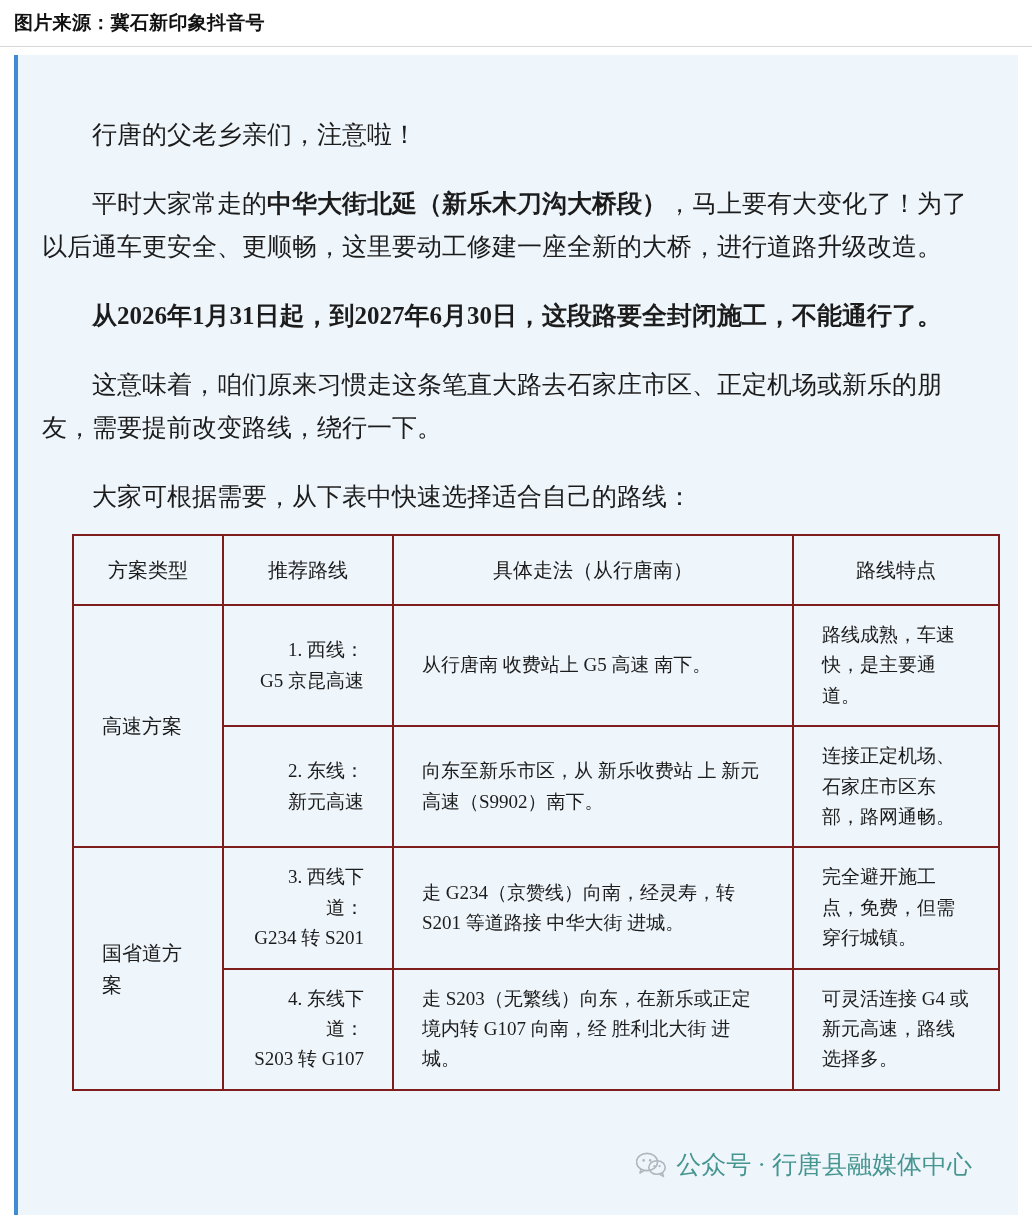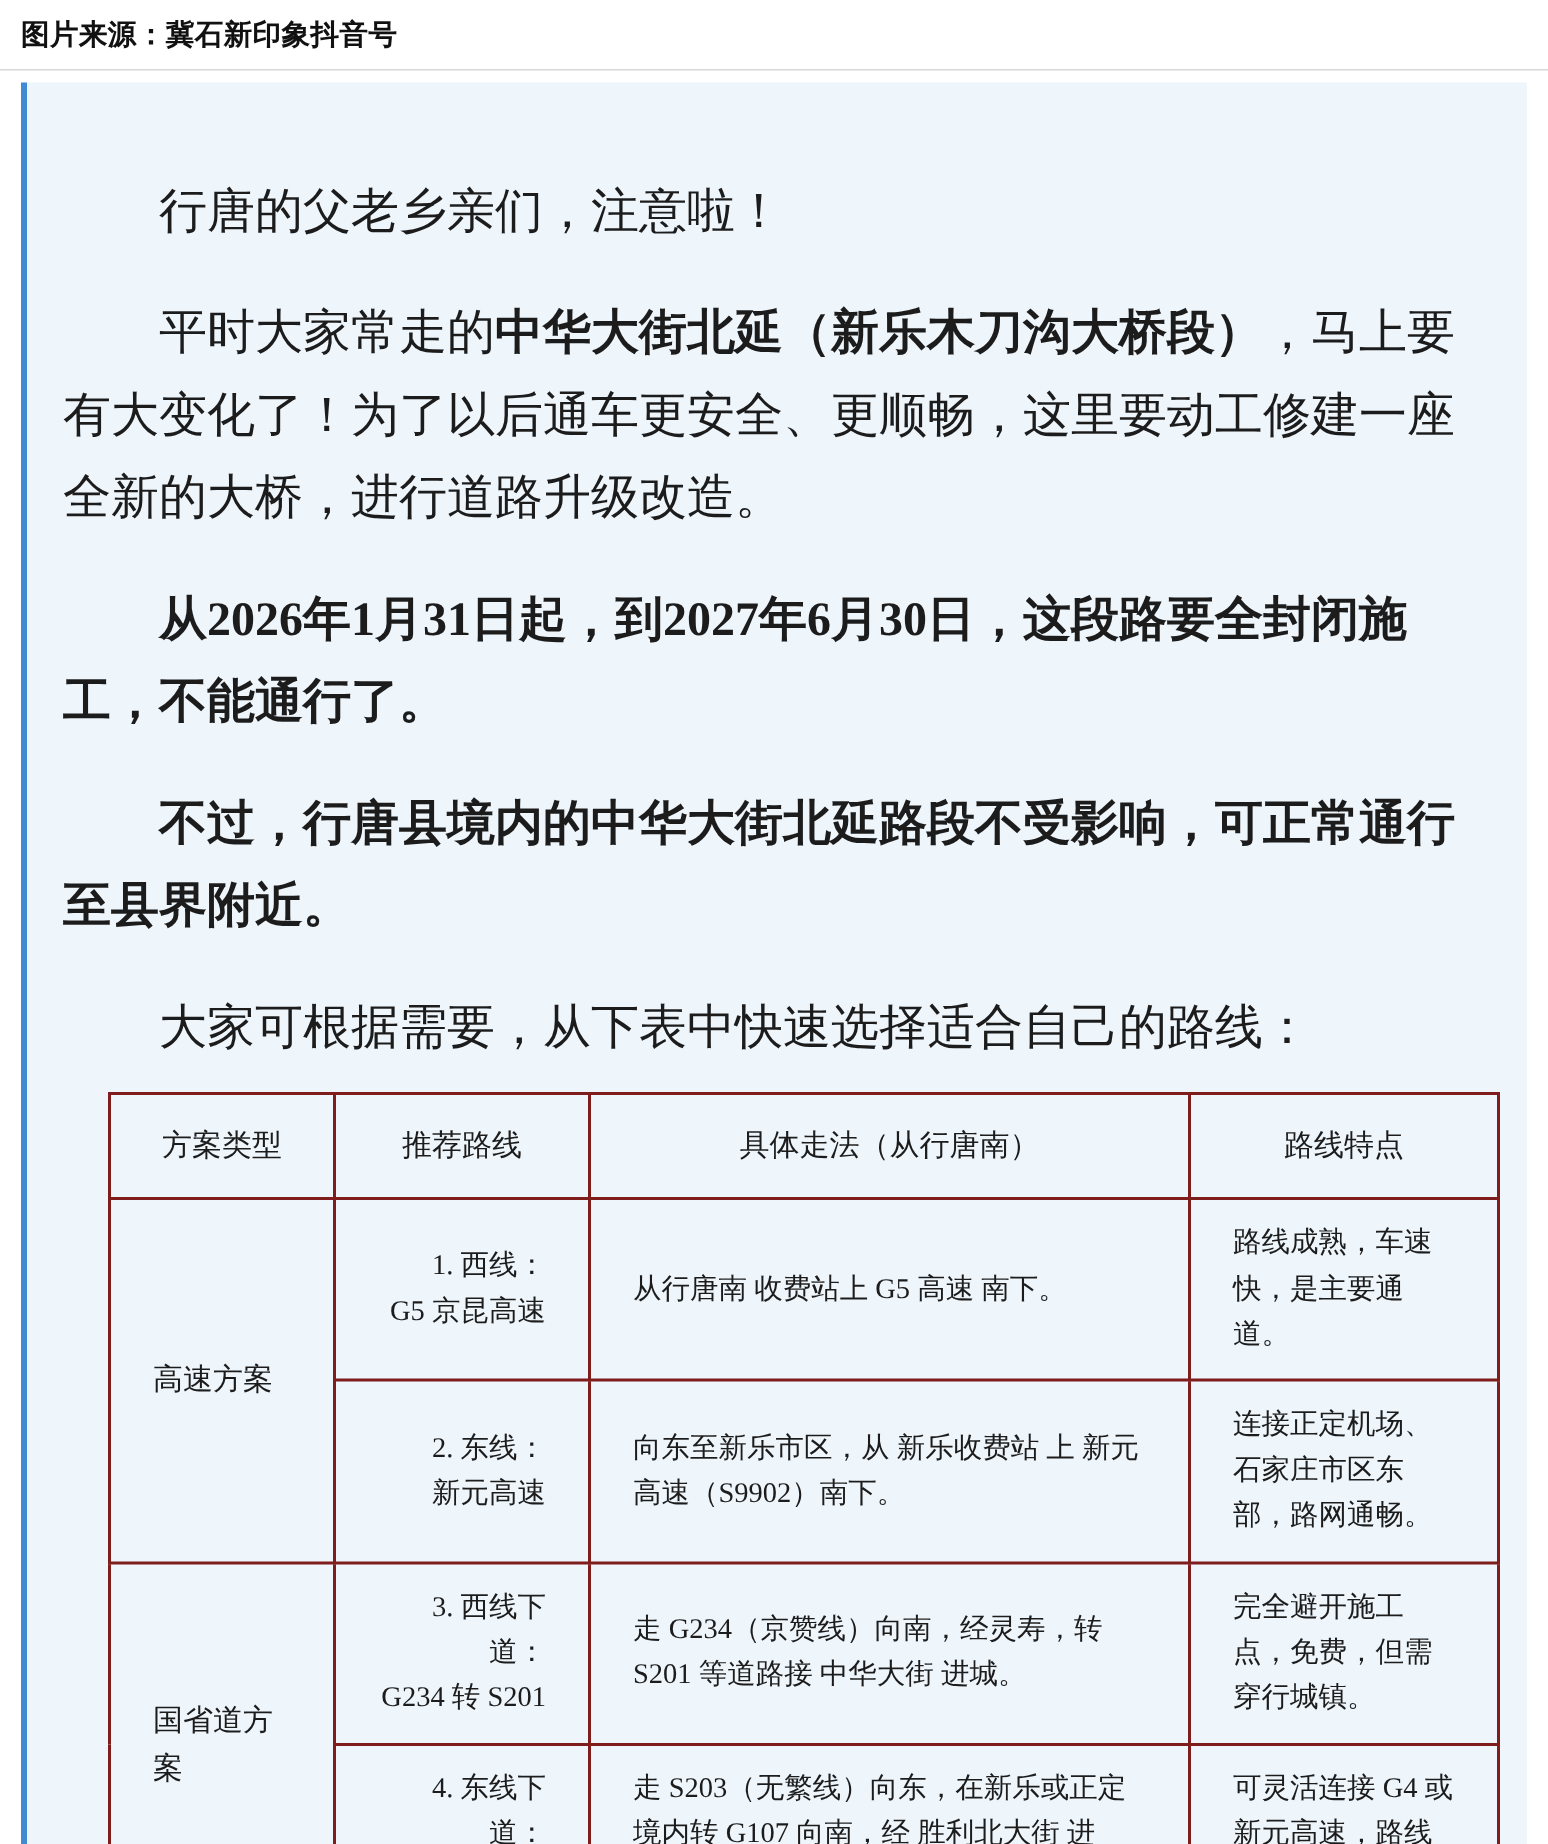--- a/index.html
+++ b/index.html
@@ -45,21 +45,21 @@
   }
   .article:before {
     content: "";
     position: absolute;
     left: 0; top: 0; bottom: 0;
     width: 4px;
     background: #3f8cd4;
   }
 
   .para {
-    font-size: 32px;
+    font-size: 25px;
     line-height: 1.72;
     margin: 0 0 26px 0;
     text-indent: 2em;
     color: #1c1c1c;
     font-family: "Liberation Serif", "DejaVu Serif", serif;
   }
   .para.b { font-weight: bold; }
   .para strong { font-weight: bold; }
   .para.tight { margin-bottom: 16px; }
 
@@ -137,24 +137,24 @@
   </p>
 
   <p class="para">
     <span>平时大家常走的</span><strong>中华大街北延（新乐木刀沟大桥段）</strong><span>，马上要有大变化了！为了以后通车更安全、更顺畅，这里要动工修建一座全新的大桥，进行道路升级改造。</span>
   </p>
 
   <p class="para b">
     <span>从2026年1月31日起，到2027年6月30日，这段路要全封闭施工，不能通行了。</span>
   </p>
 
-
-  <p class="para b">
-    <span>不过，行唐县境内的中华大街北延路段不受影响，可正常通行至县界附近。</span>
-  </p>
+  <p class="para">
+    <span>这意味着，咱们原来习惯走这条笔直大路去石家庄市区、正定机场或新乐的朋友，需要提前改变路线，绕行一下。</span>
+  </p>
+
 
 
   <p class="para tight">
     <span>大家可根据需要，从下表中快速选择适合自己的路线：</span>
   </p>
 
   <table class="route-table">
     <colgroup>
       <col class="col-a">
         <col class="col-b">

